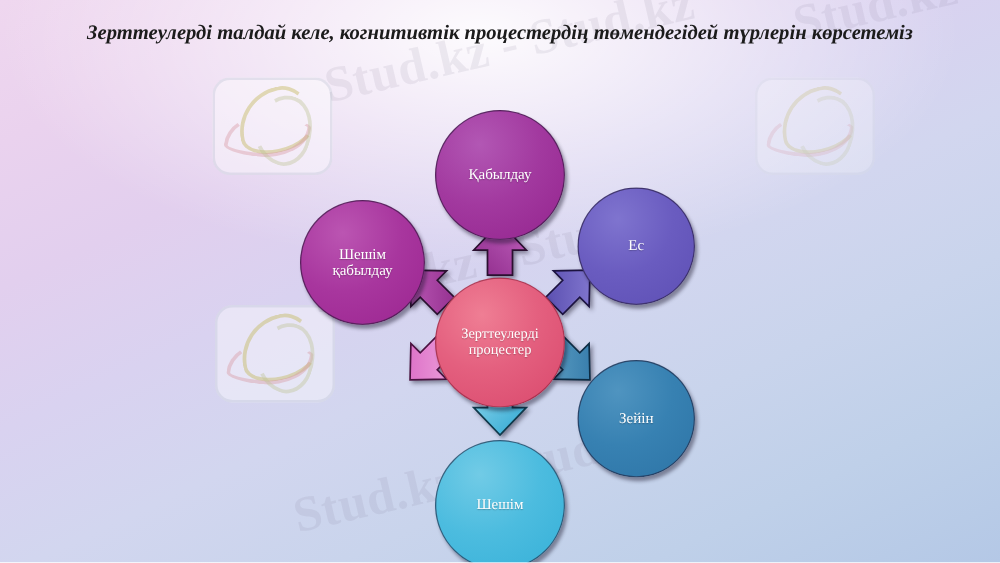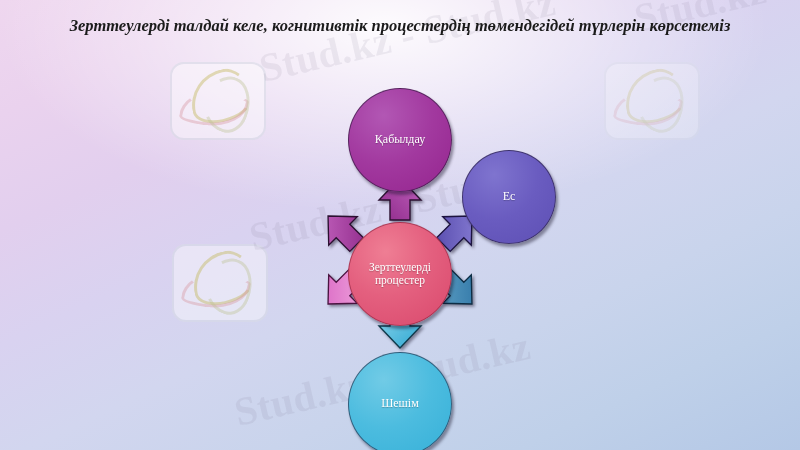--- a/index.html
+++ b/index.html
@@ -284,25 +284,31 @@
     </svg>
 
     <div class="node" id="node-top">
       <span class="lbl">Қабылдау</span>
     </div>
 
     <div class="node" id="node-ur">
       <span class="lbl">Ес</span>
     </div>
 
+    <div class="node" id="node-lr">
+      <span class="lbl">Зейін</span>
+    </div>
 
     <div class="node" id="node-bottom">
       <span class="lbl">Шешім</span>
     </div>
 
 
+    <div class="node" id="node-ul">
+      <span class="lbl">Шешім қабылдау</span>
+    </div>
 
     <div class="node" id="node-center">
       <span class="lbl">Зерттеулерді процестер</span>
     </div>
 
   </div>
 </div>
 
 </body></html>

